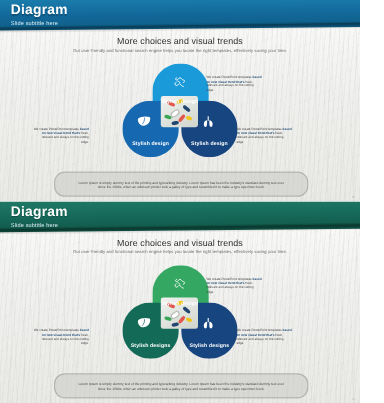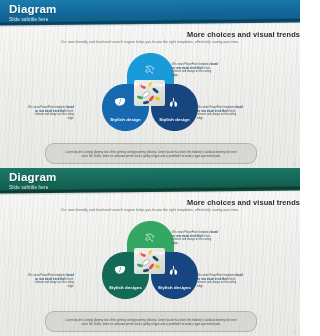--- a/index.html
+++ b/index.html
@@ -31,22 +31,22 @@
     background:linear-gradient(180deg,rgba(0,0,0,0.30),rgba(0,0,0,0.0));}
   .banner-edge{position:absolute;left:-4px;top:20px;width:308px;height:3px;
     transform:rotate(-0.8deg);opacity:.55;}
   .banner-txt{position:absolute;left:9px;top:3px;z-index:4;}
   .b-title{color:#ffffff;font-size:11.5px;font-weight:bold;letter-spacing:.2px;
     line-height:12px;text-shadow:0 1px 1px rgba(0,0,0,.25);}
   .b-sub{color:#dfeef7;font-size:4.6px;line-height:7px;letter-spacing:.15px;
     margin-top:1px;}
 
   
-  .h-main{position:absolute;top:30px;left:0;width:300px;text-align:right;
-    color:#2e2e2e;font-size:7.4px;font-weight:bold;letter-spacing:.1px;}
+  .h-main{position:absolute;top:30px;left:0;width:300px;text-align:center;
+    color:#2e2e2e;font-size:7.4px;font-weight:normal;letter-spacing:.1px;}
   .h-sub{position:absolute;top:40px;left:0;width:300px;text-align:center;
     color:#6d6d6d;font-size:3.5px;letter-spacing:.05px;}
 
   
   .diagram{position:absolute;left:98px;top:53px;width:104px;height:78px;}
   .petal{position:absolute;width:47px;height:47px;}
   .petal-shape{position:absolute;inset:0;}
   .p-top{left:28.5px;top:0;}
   .p-left{left:4px;top:31px;}
   .p-right{left:53px;top:31px;}

